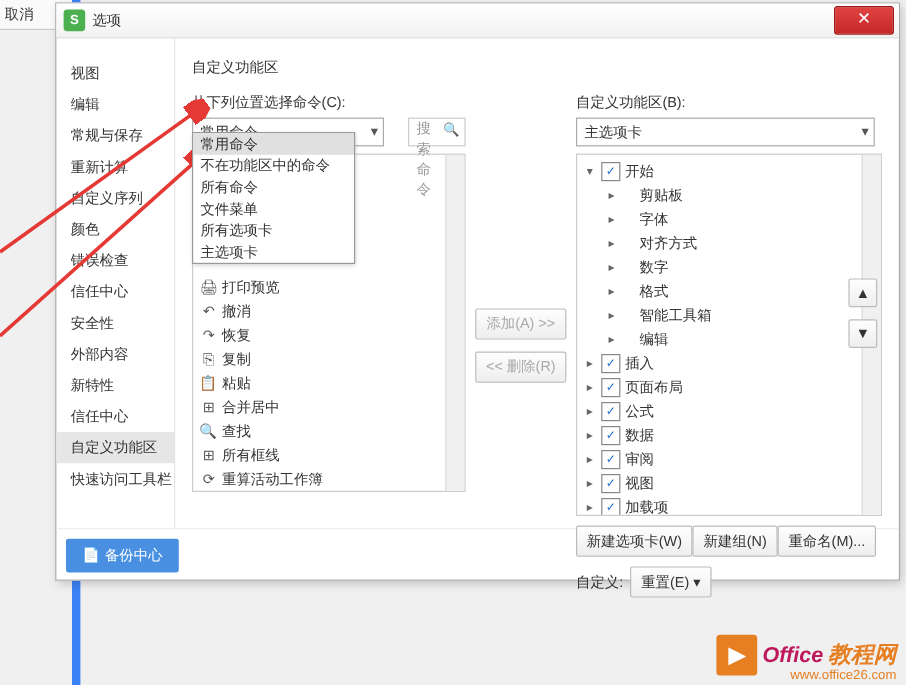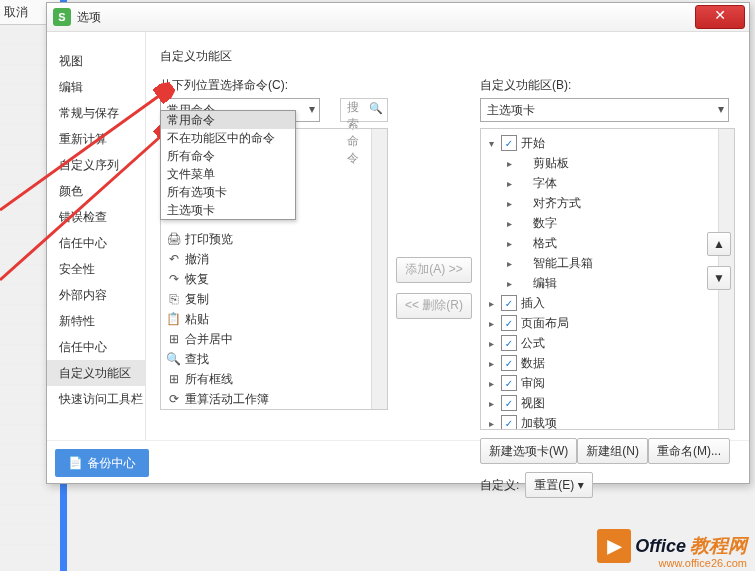--- a/index.html
+++ b/index.html
@@ -47,21 +47,21 @@
 .btn.dis{color:#aaa}
 .sqbtn{width:22px;height:22px;border:1px solid #bbb;background:linear-gradient(#fefefe,#eee);border-radius:2px;display:flex;align-items:center;justify-content:center}
 .updown{position:absolute;right:18px;top:200px;display:flex;flex-direction:column;gap:10px}
 .btnrow{display:flex;gap:0;margin-top:8px}
 .customrow{display:flex;align-items:center;gap:6px;margin-top:8px}
 .footer{height:42px;border-top:1px solid #eee;padding:8px 0 0 8px}
 .backup{width:94px;height:28px;background:#4a90e2;color:#fff;display:flex;align-items:center;justify-content:center;gap:4px;border-radius:2px}
 .arrow{position:absolute;stroke:#e53935;stroke-width:3;fill:none}
 .watermark{position:absolute;right:8px;bottom:8px;font-family:Arial;display:flex;align-items:center;gap:4px}
 .wm-ico{width:34px;height:34px;background:#e67e22;border-radius:3px;display:flex;align-items:center;justify-content:center;color:#fff;font-size:18px;font-weight:bold}
-.wm-t1{color:#0f172a;font-weight:bold;font-size:18px;font-style:italic}
+.wm-t1{color:#be185d;font-weight:bold;font-size:18px;font-style:italic}
 .wm-t2{color:#e67e22;font-weight:bold;font-size:19px;font-style:italic}
 .wm-url{color:#e67e22;font-size:11px;position:absolute;right:8px;bottom:2px}
 .colR .listbox{height:300px}
 </style>
 </head>
 <body>
 
 <div class="sheet">
   <div class="hdr">取消</div>
   <div class="row"></div>

